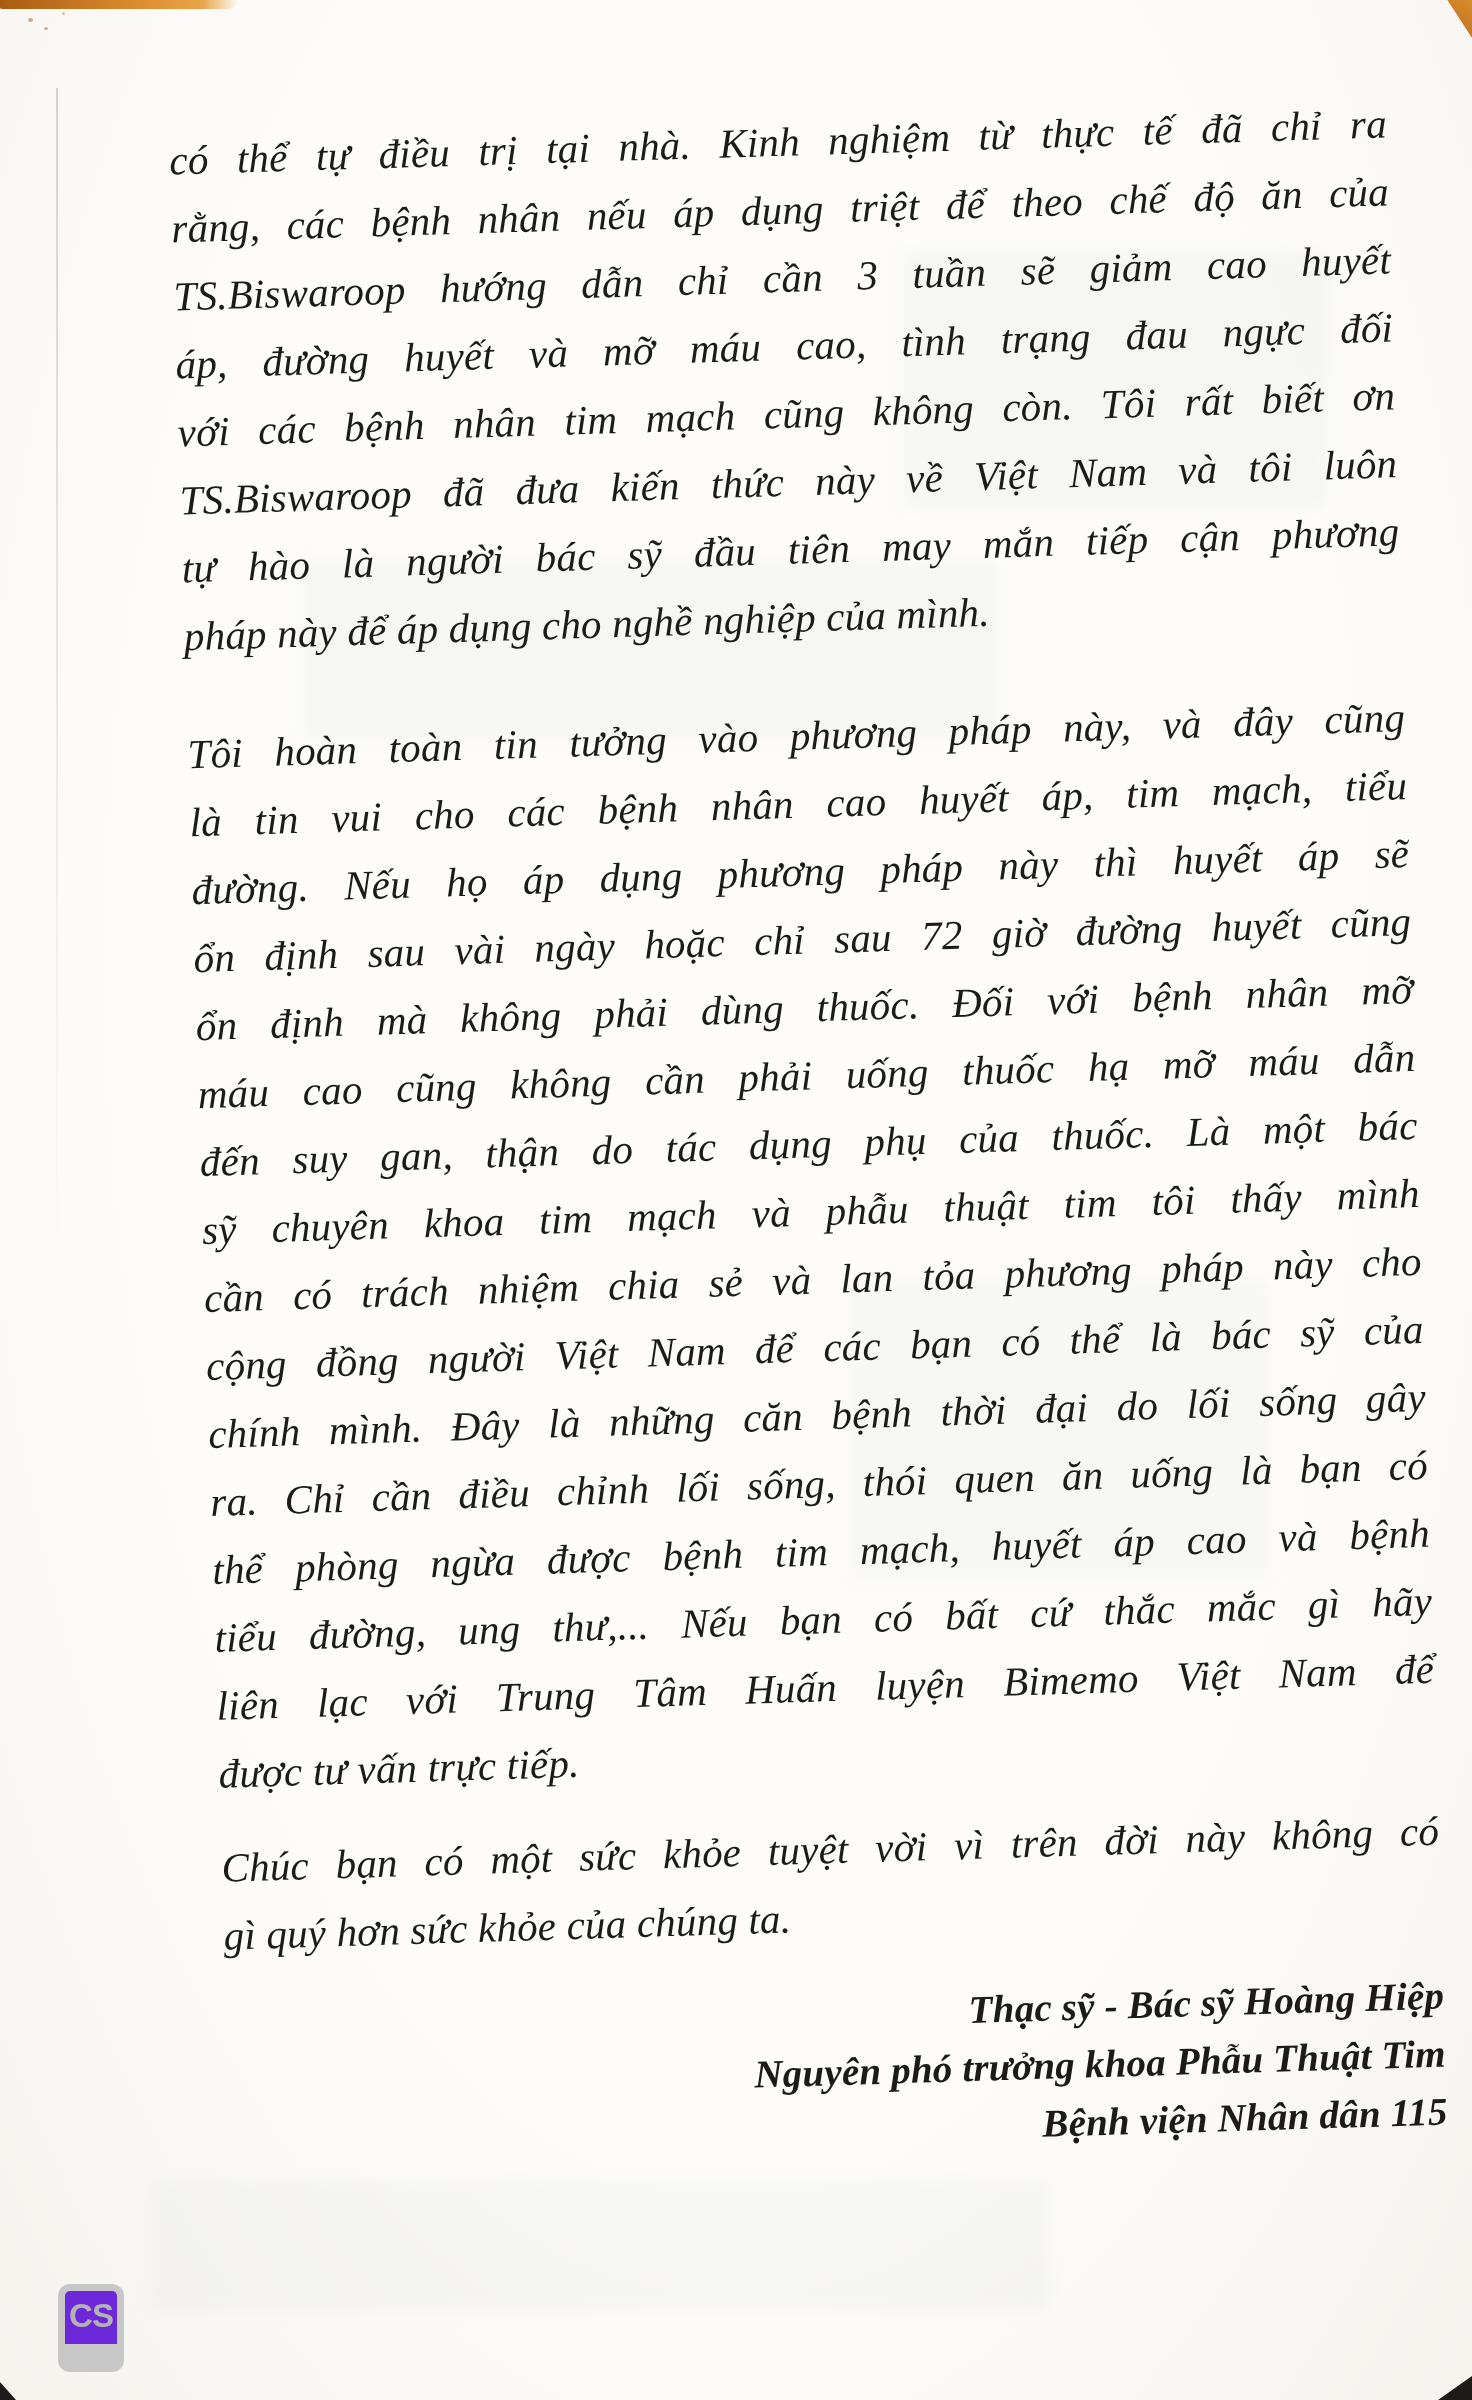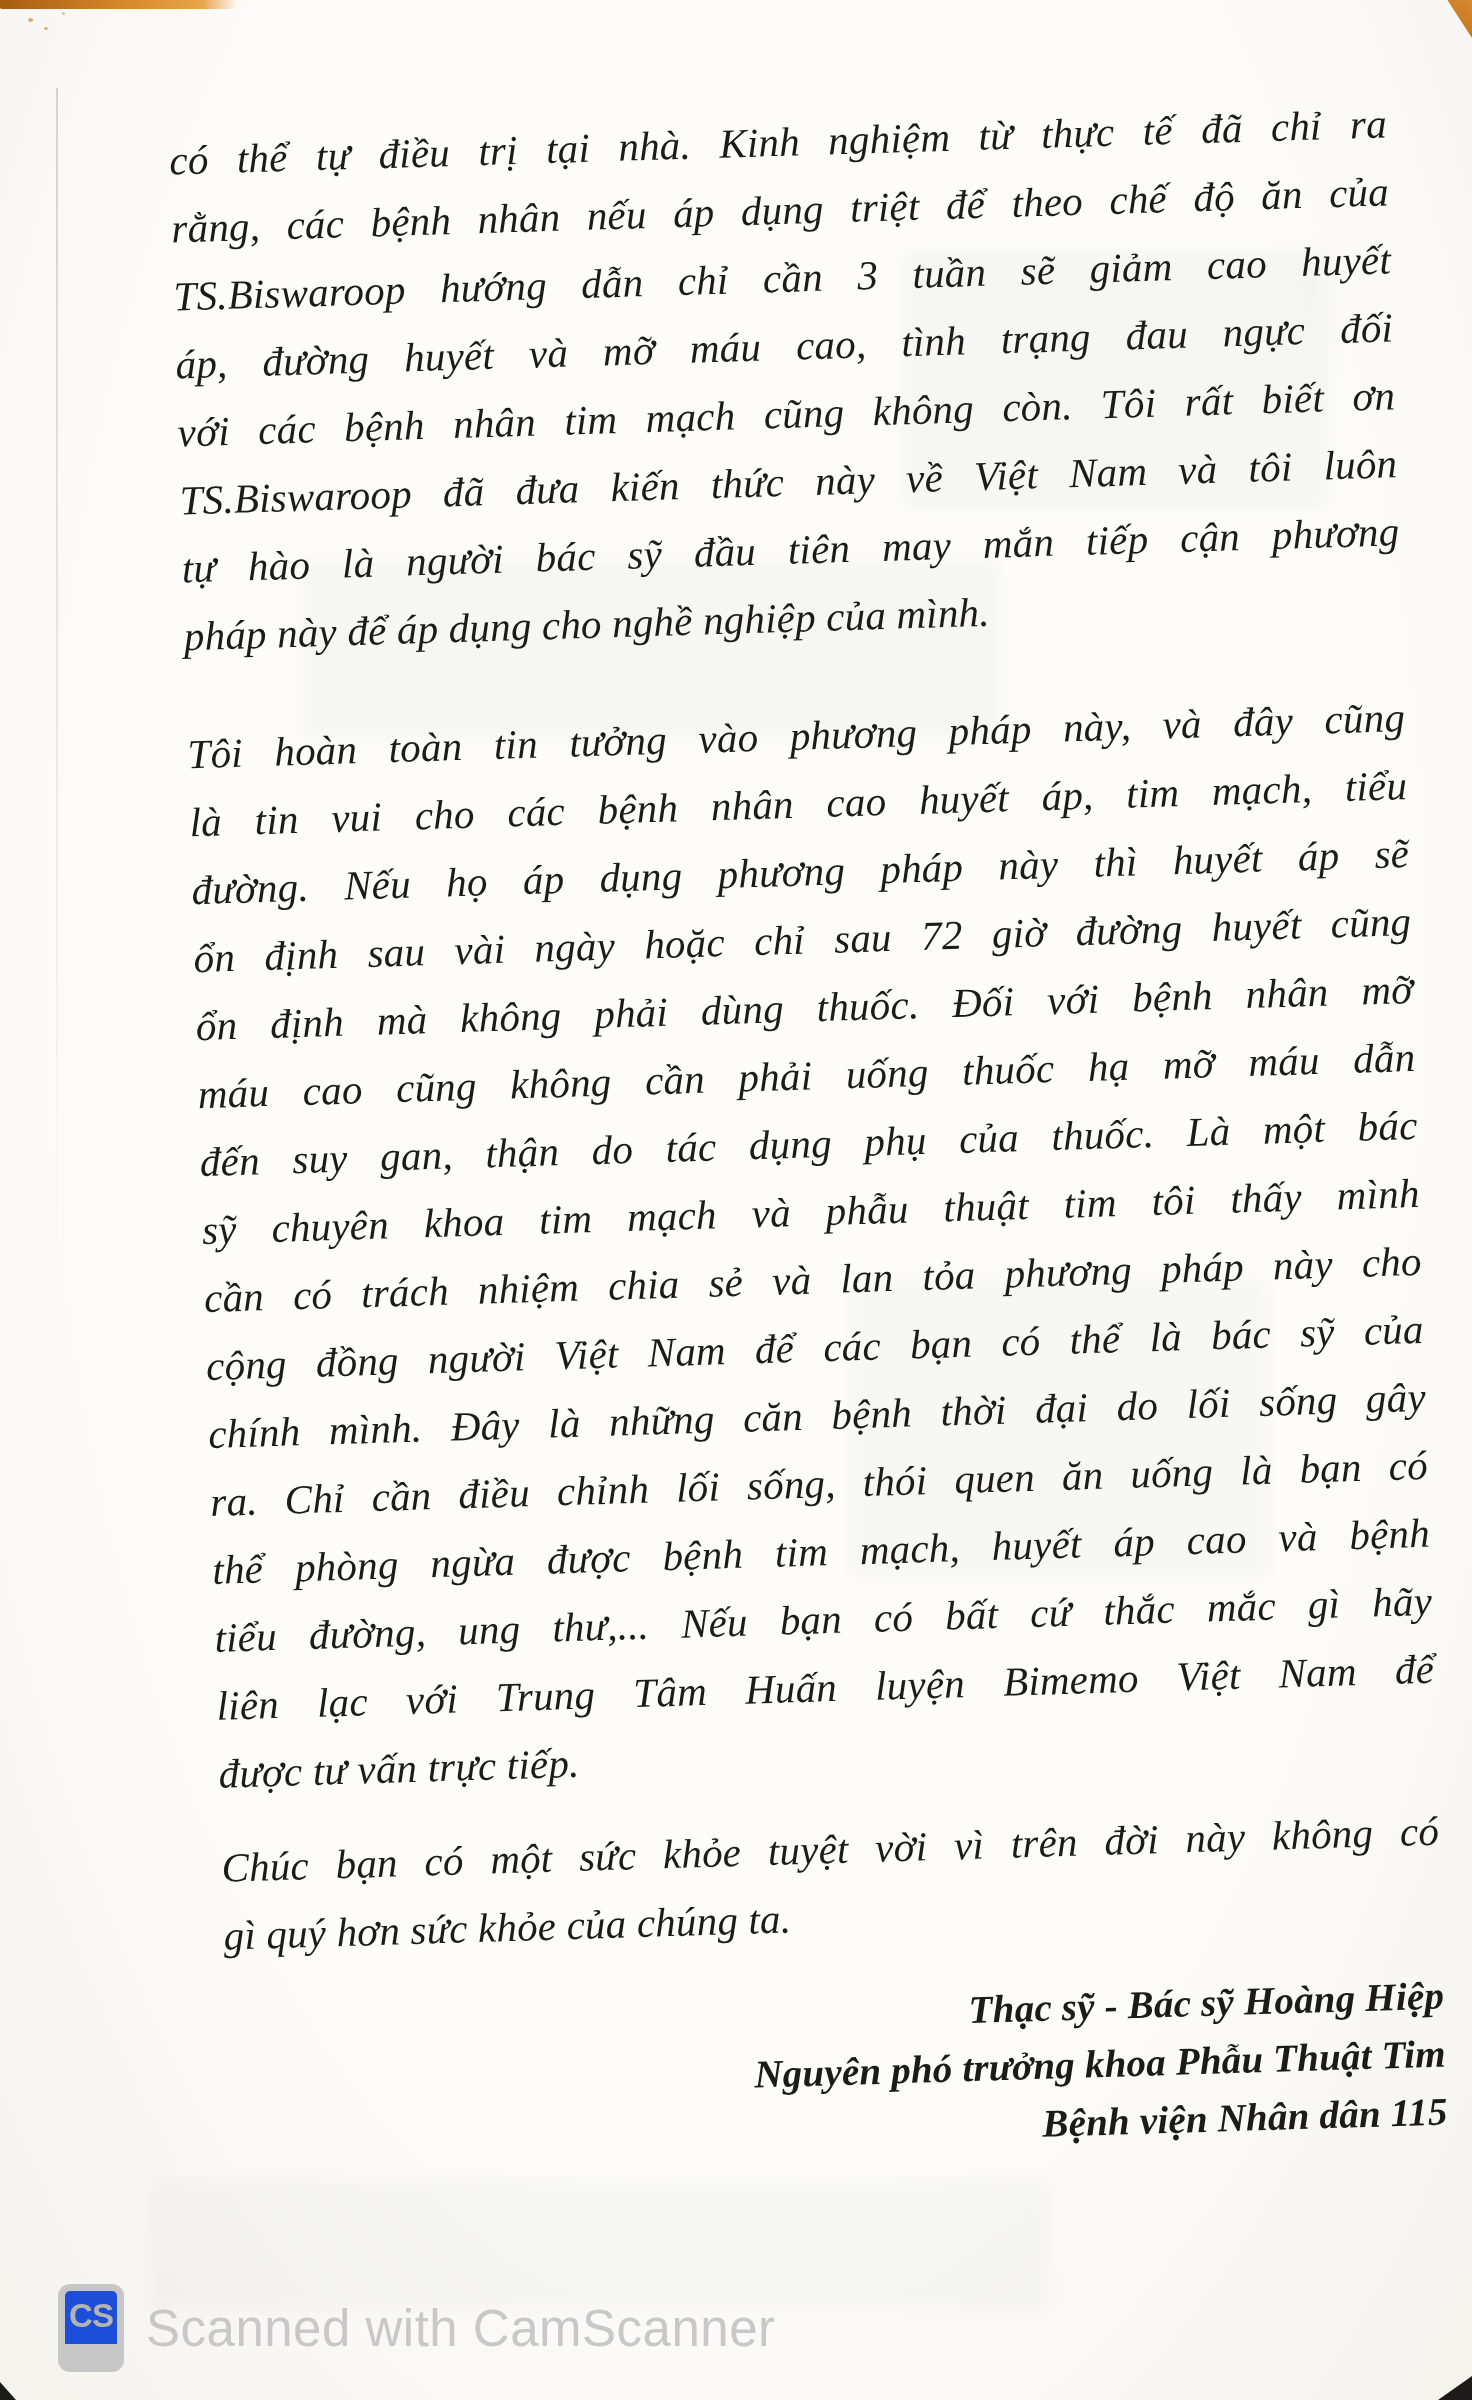--- a/index.html
+++ b/index.html
@@ -49,21 +49,21 @@
   .para-2{margin-top:50px;}
   .para-3{margin-top:26px;}
   .line{text-align:justify;text-align-last:justify;}
   .line.last{text-align:left;text-align-last:left;}
   .signature{margin-top:34px;font-weight:bold;font-size:39px;line-height:58px;}
   .sig-line{text-align:right;}
 
   
   .footer{position:absolute;left:58px;top:2284px;display:flex;align-items:center;gap:22px;}
   .cs-icon{
-    position:relative;width:52px;height:74px;background:#1d4ed8;
+    position:relative;width:52px;height:74px;background:#6d28d9;
     border:7px solid #c7c7c7;border-radius:12px;
     display:flex;align-items:flex-start;justify-content:center;
   }
   .cs-icon-letters{
     font-family:"Liberation Sans", sans-serif;font-style:normal;
     font-weight:bold;font-size:33px;line-height:50px;color:#b3b3b3;letter-spacing:-1px;
   }
   .cs-icon-band{position:absolute;left:-1px;right:-1px;bottom:-1px;height:22px;background:#c7c7c7;border-radius:0 0 5px 5px;}
   .footer-text{
     font-family:"Liberation Sans", sans-serif;font-style:normal;
@@ -129,19 +129,18 @@
       <div class="sig-line">Bệnh viện Nhân dân 115</div>
     </div>
 
   </div>
 
   <div class="footer">
     <div class="cs-icon">
       <span class="cs-icon-letters">CS</span>
       <div class="cs-icon-band"></div>
     </div>
-    <span class="footer-text">Scanned with CamScanner</span>
   </div>
 
   <div class="corner-bl"></div>
   <div class="corner-br"></div>
 
 </div>
 
 </body></html>

